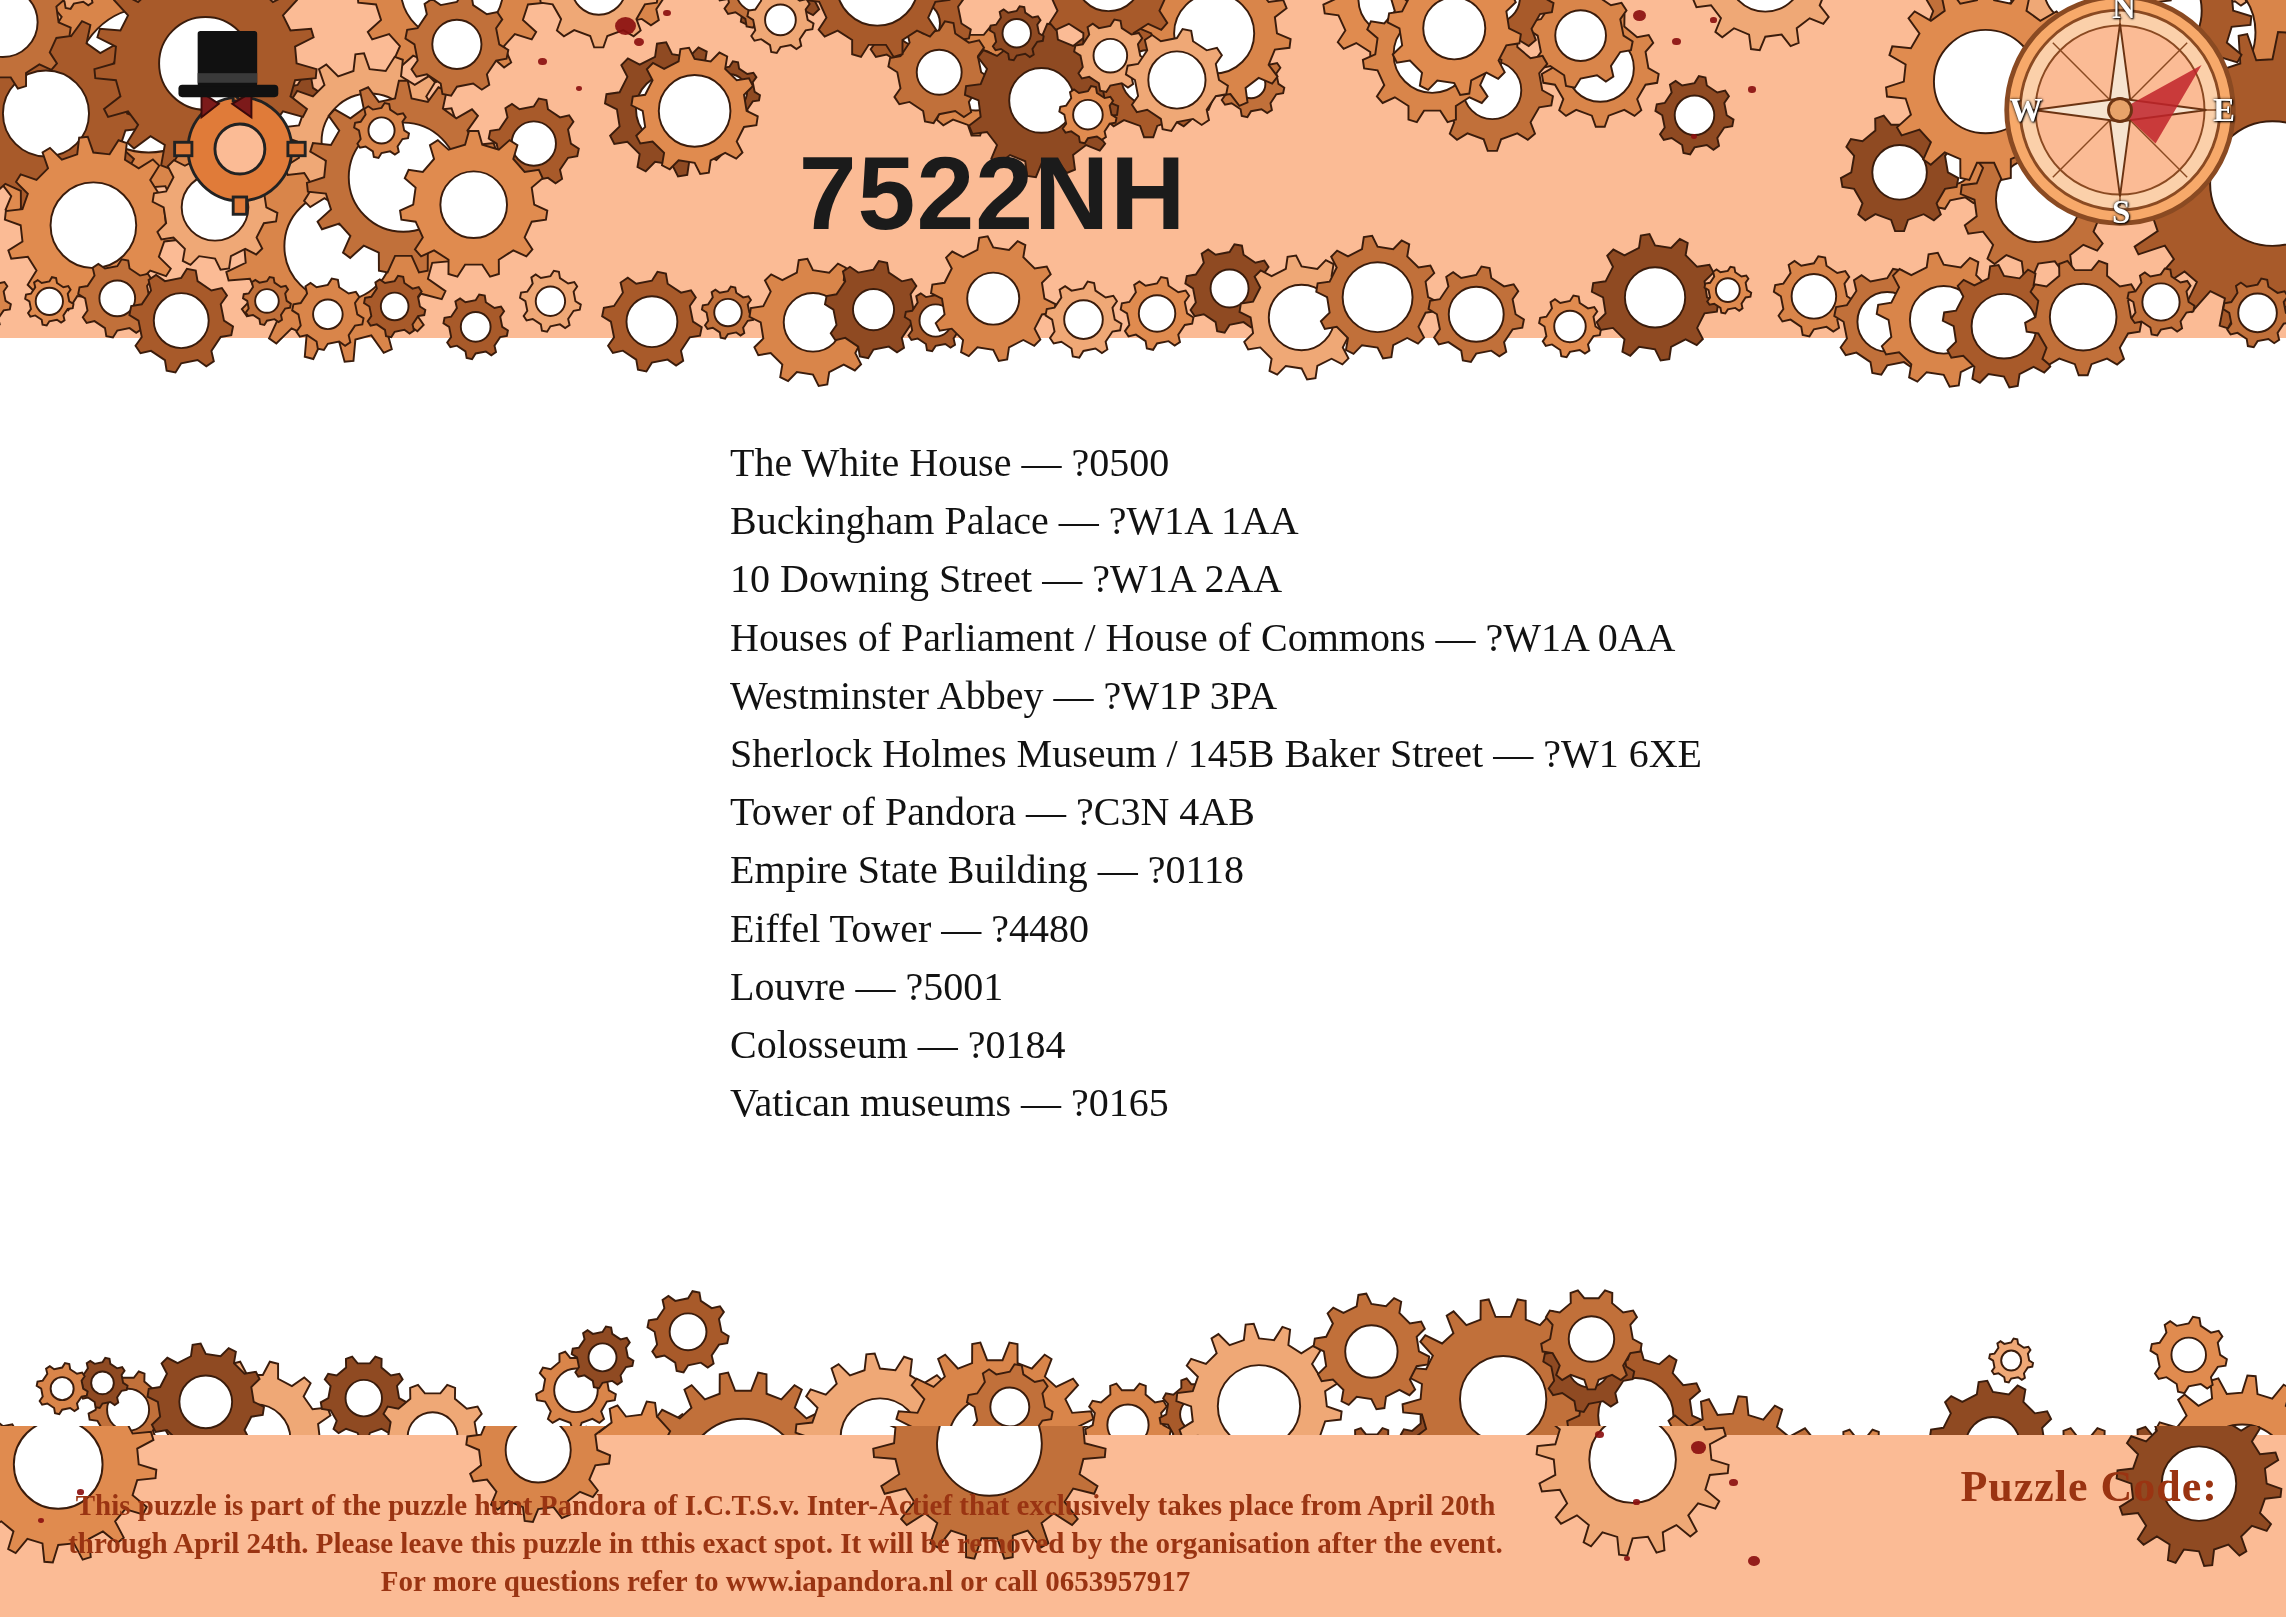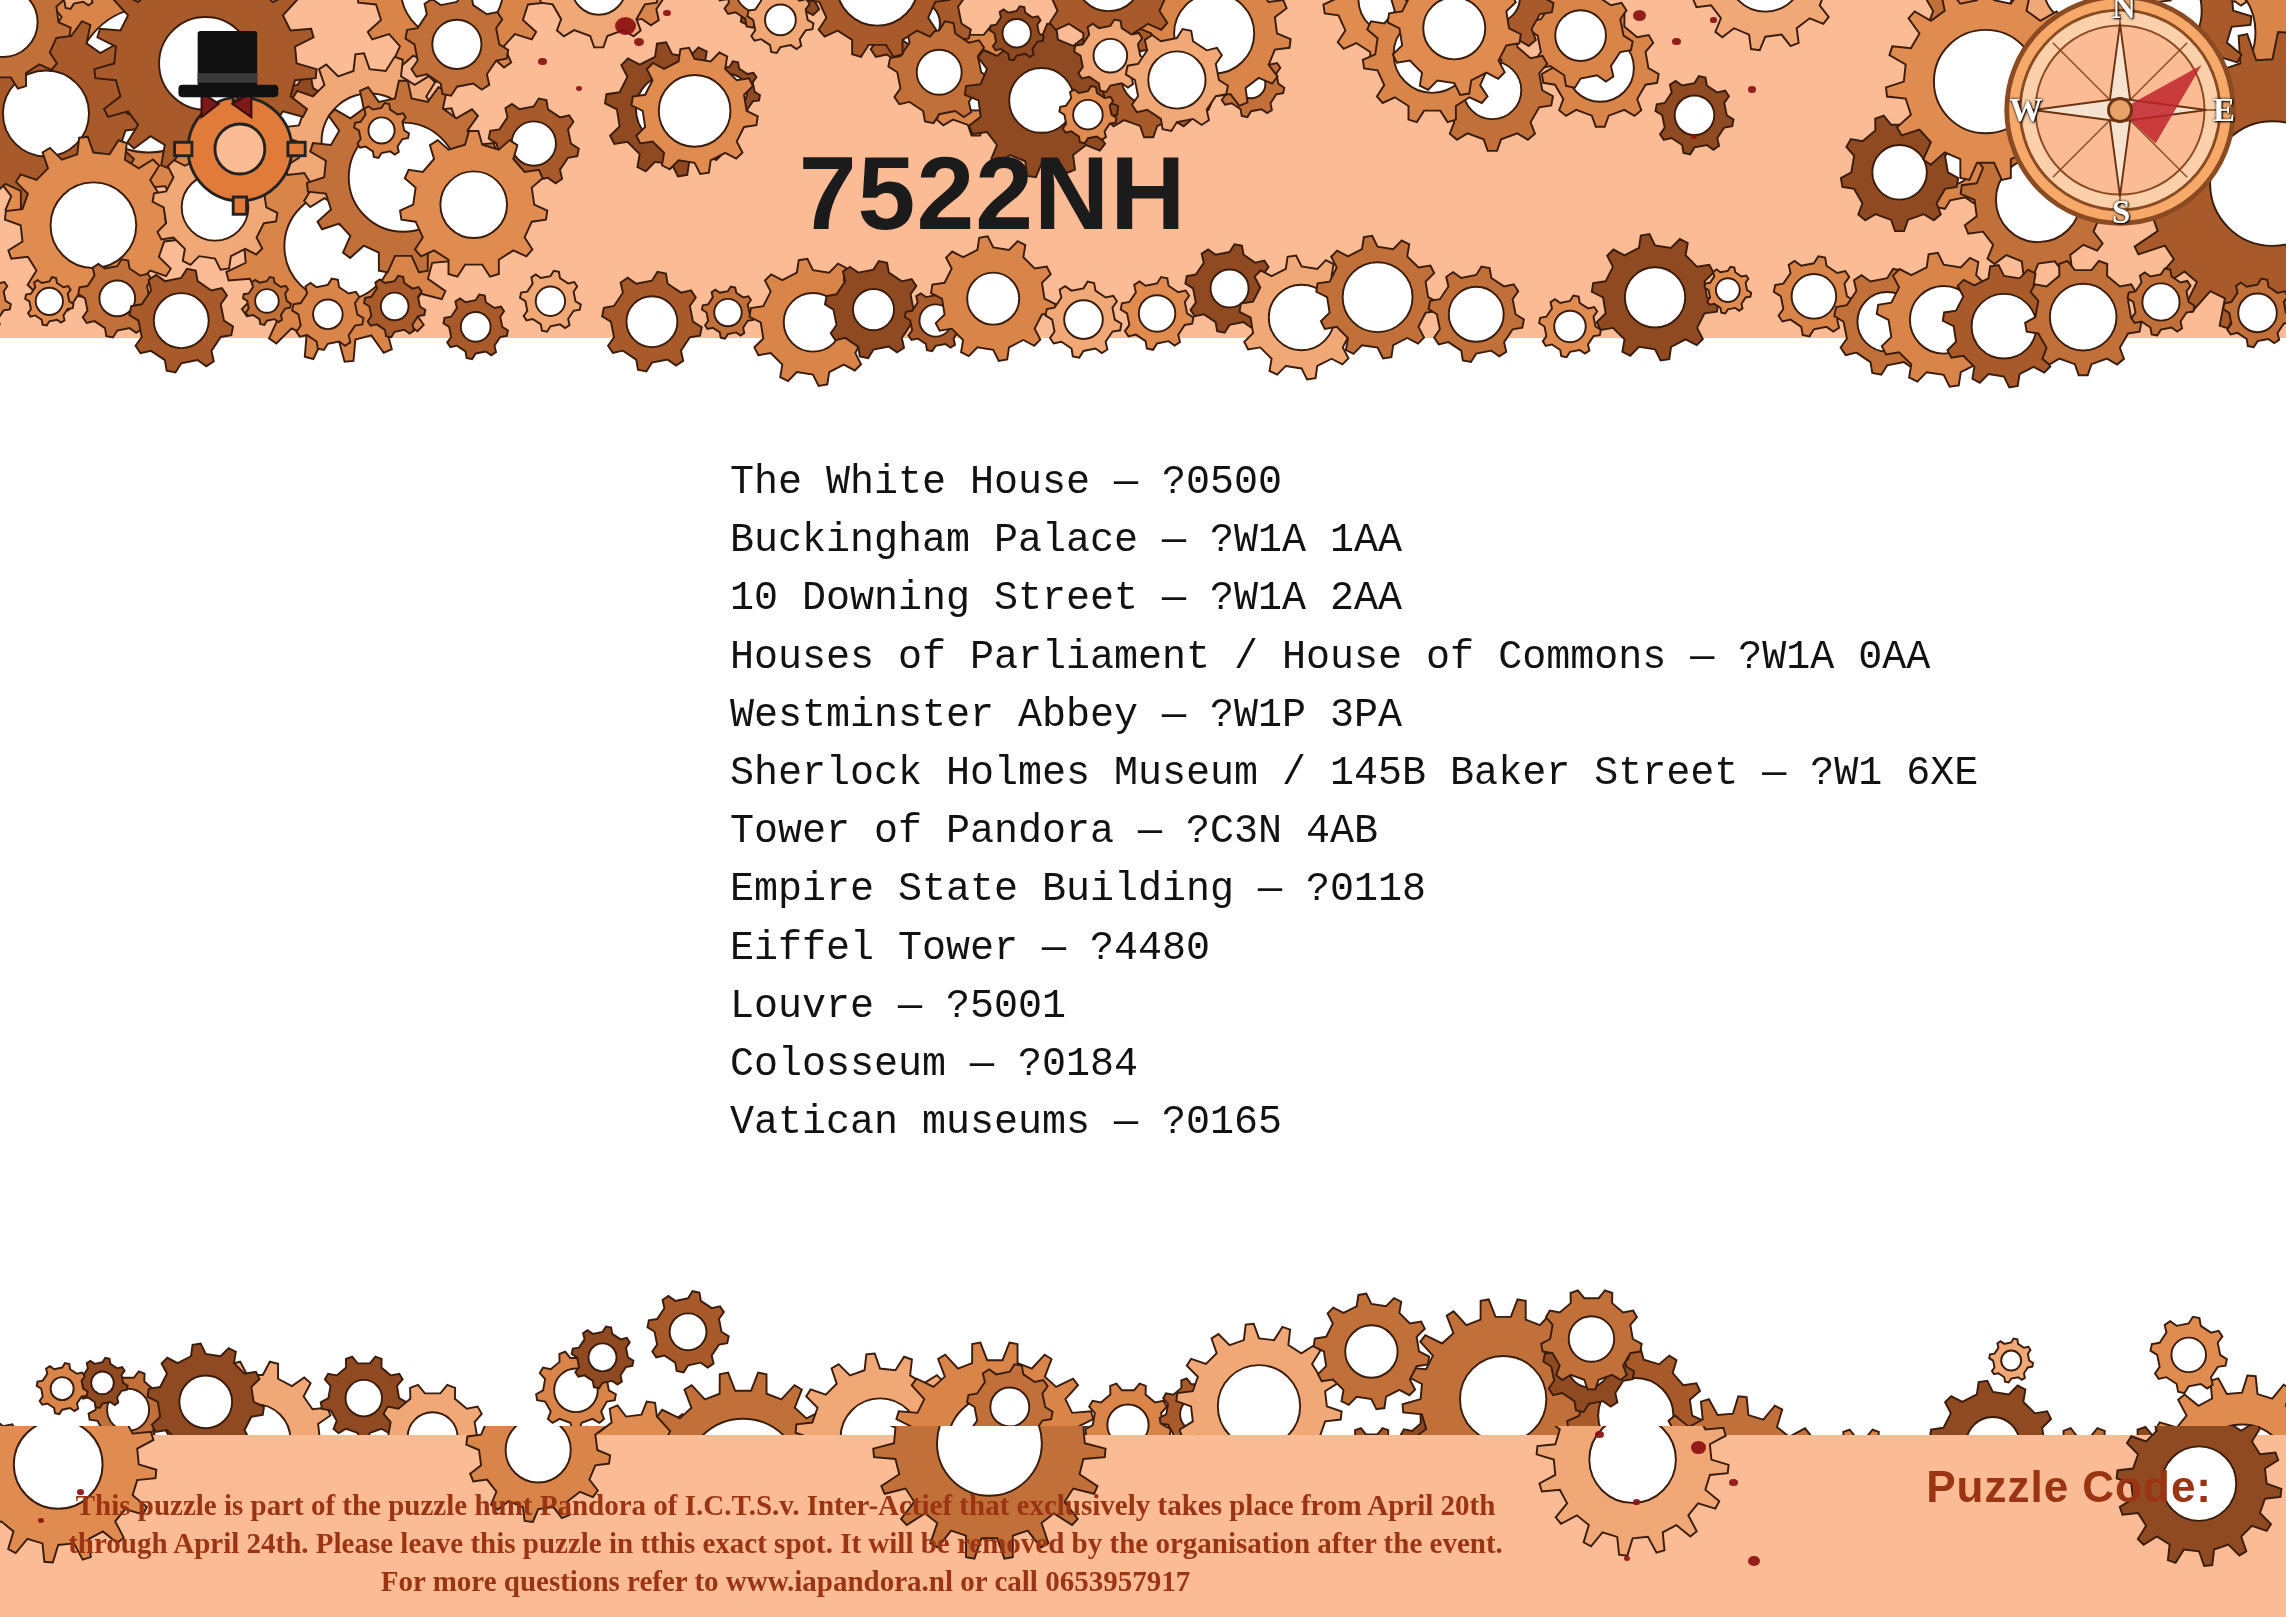--- a/index.html
+++ b/index.html
@@ -50,26 +50,26 @@
     font-weight: 600;
     color: #1b1b1b;
     letter-spacing: 1px;
     font-family: "Liberation Sans", sans-serif;
   }
 
   
   .riddle-list {
     position: absolute;
     left: 730px;
-    top: 454px;
+    top: 434px;
     width: 1441px;
     font-size: 40px;
     line-height: 1.455;
     color: #121212;
-    font-family: Liberation Mono, monospace;
+    font-family: Liberation Serif, serif;
   }
   .riddle-line {
     white-space: nowrap;
   }
 
   
   .bottom-band {
     position: absolute;
     left: 0;
     bottom: 0;
@@ -84,24 +84,24 @@
     width: 1441px;
     text-align: center;
     color: #9a3412;
     font-family: "Liberation Serif", serif;
     font-weight: bold;
     font-size: 29px;
     line-height: 1.32;
   }
   .puzzle-code {
     position: absolute;
-    right: 74px;
+    right: 68px;
     bottom: 106px;
     color: #9a3412;
-    font-family: Liberation Sans, sans-serif;
+    font-family: Liberation Serif, serif;
     font-weight: bold;
     font-size: 44px;
     letter-spacing: 1px;
   }
 
   
   .compass {
     position: absolute;
     right: 46px;
     top: -9.6px;

